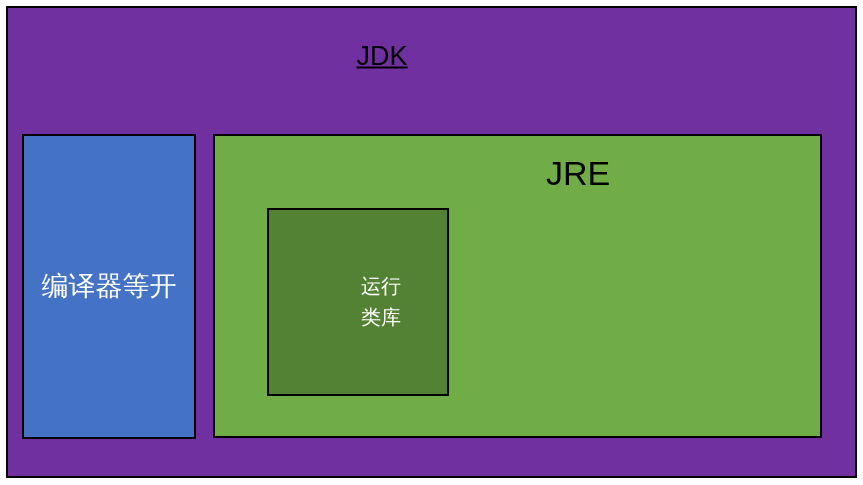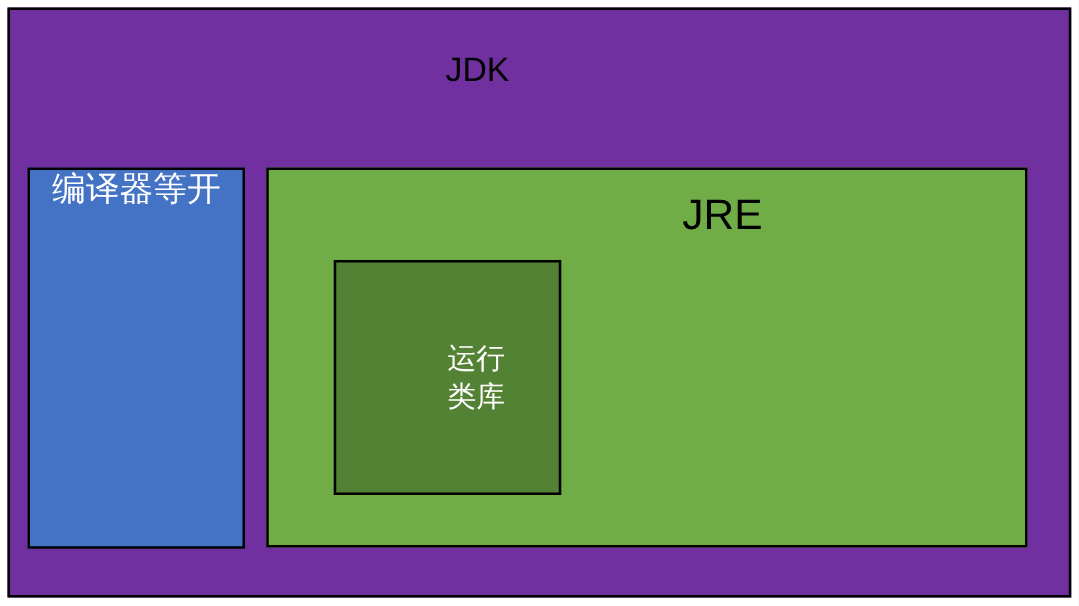--- a/index.html
+++ b/index.html
@@ -27,32 +27,33 @@
     height: 472px;
     border-width: 2px;
   }
   .jdk-label {
     position: absolute;
     left: 374px;   
     top: 48px;
     transform: translate(-50%, -50%);
     font-size: 27px;
     white-space: nowrap;
+    text-decoration: underline;
   }
   
   .devtools-box {
     left: 14px;
     top: 126px;
     width: 174px;
     height: 305px;
     border-width: 2px;
     display: flex;
     flex-direction: column;
     align-items: center;
-    justify-content: space-between;
+    justify-content: center;
   }
   .devtools-box .line {
     font-size: 27px;
     line-height: 31px;
     text-align: center;
     white-space: nowrap;
   }
   
   .jre-box {
     left: 205px;
@@ -76,21 +77,21 @@
     top: 72px;
     width: 182px;
     height: 188px;
     border-width: 2px;
     display: flex;
     flex-direction: column;
     align-items: center;
     justify-content: center;
   }
   .runtime-box .line {
-    font-size: 23px;
+    font-size: 20px;
     line-height: 31px;
     text-align: center;
     white-space: nowrap;
     margin-left: 46px;
   }
   
   .jvm-box {
     left: 258px;
     top: 71px;
     width: 314px;

